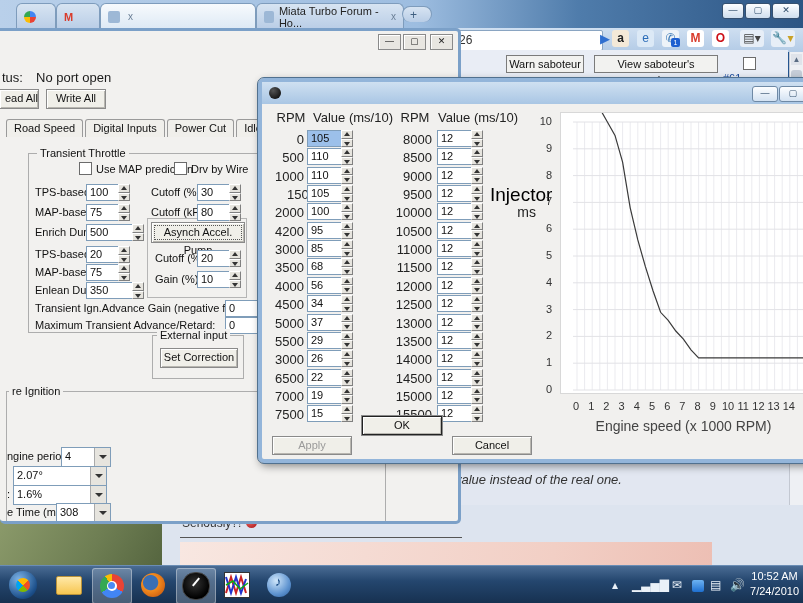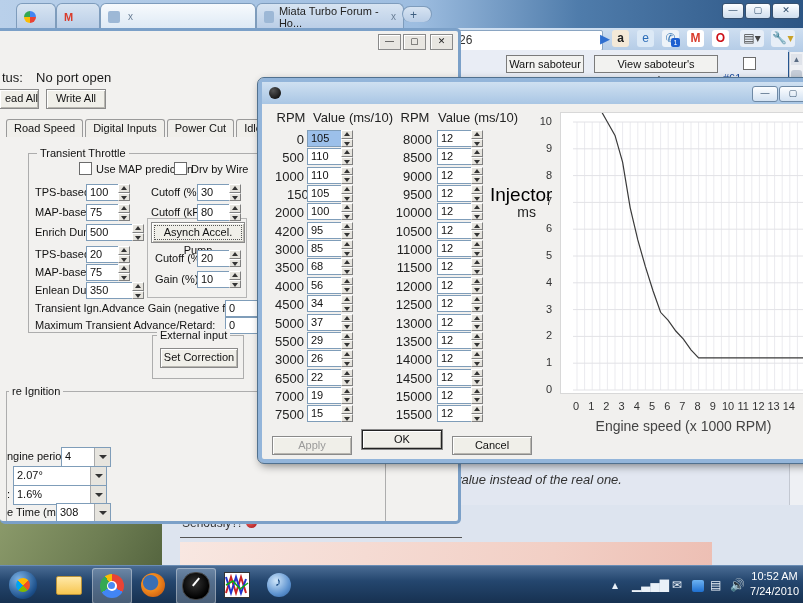--- a/index.html
+++ b/index.html
@@ -568,21 +568,21 @@
             <div class="spin-val">12</div>
             <div class="spin-btns">
               <div class="sb up"></div>
               <div class="sb dn"></div>
             </div>
           </div>
         </div>
     </div>
 
     <div class="cbtn" style="left:10px;top:354px;width:78px;height:17px;line-height:16px;color:#9a9a9a">Apply</div>
-    <div class="cbtn" style="left:100px;top:348px;width:78px;height:17px;line-height:16px;border:1px solid #222;outline:1px solid #8a8a8a">OK</div>
+    <div class="cbtn" style="left:100px;top:334px;width:78px;height:17px;line-height:16px;border:1px solid #222;outline:1px solid #8a8a8a">OK</div>
     <div class="cbtn" style="left:190px;top:354px;width:78px;height:17px;line-height:16px">Cancel</div>
 
     <div class="txt" style="left:228px;top:102px;width:46px;text-align:center;font-size:19px;color:#000000">Injector</div>
     <div class="txt" style="left:228px;top:122px;width:46px;text-align:right;font-size:14px;color:#222">ms</div>
 
     <div id="chartwrap">
       <svg id="chart-svg" width="247" height="280" xmlns="http://www.w3.org/2000/svg">
           <line x1="16" y1="9" x2="16" y2="277" stroke="#ebebef" stroke-width="1"></line>
           <line x1="23.6" y1="9" x2="23.6" y2="277" stroke="#ebebef" stroke-width="1"></line>
           <line x1="31.2" y1="9" x2="31.2" y2="277" stroke="#ebebef" stroke-width="1"></line>

